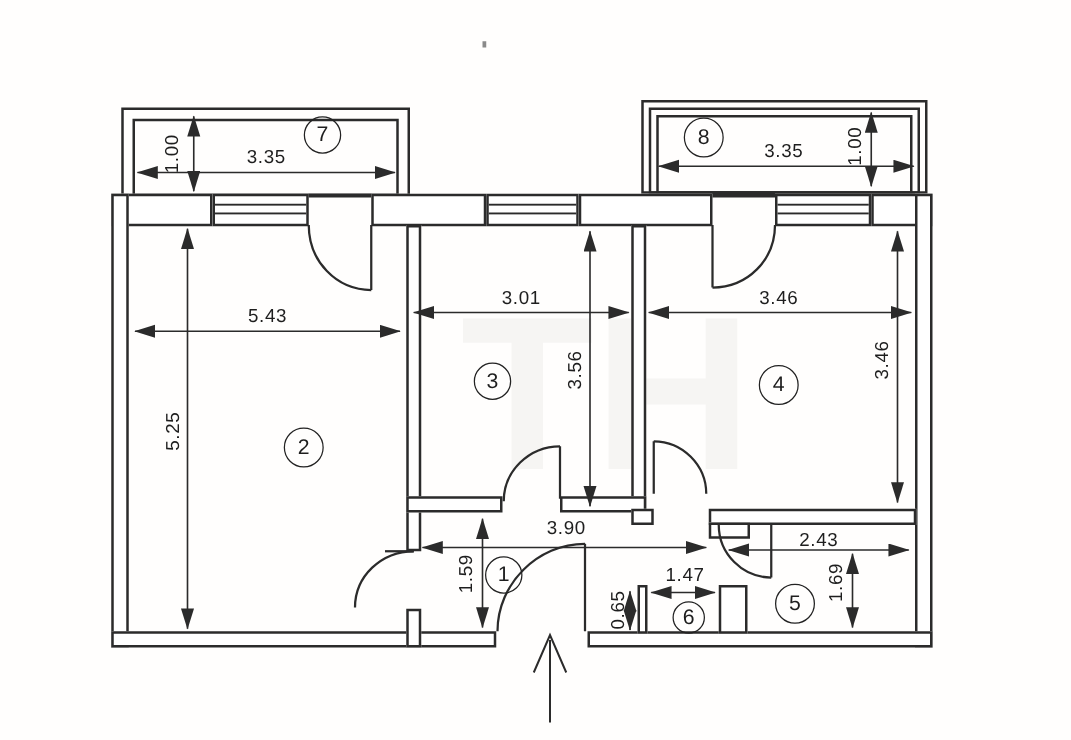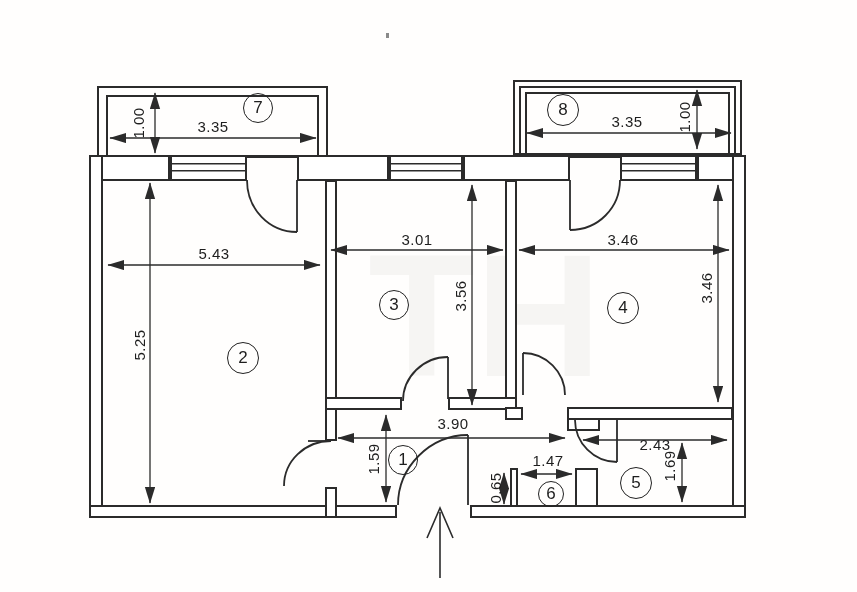--- a/index.html
+++ b/index.html
@@ -125,21 +125,21 @@
   </svg>
 
   <div class="dim lbl" style="left:214px;top:253px">5.43</div>
   <div class="dim v lbl" style="left:139px;top:345px">5.25</div>
   <div class="dim lbl" style="left:417px;top:239px">3.01</div>
   <div class="dim v lbl" style="left:460px;top:296px">3.56</div>
   <div class="dim lbl" style="left:623px;top:239px">3.46</div>
   <div class="dim v lbl" style="left:706px;top:288px">3.46</div>
   <div class="dim lbl" style="left:453px;top:423px">3.90</div>
   <div class="dim v lbl" style="left:373px;top:459px">1.59</div>
-  <div class="dim lbl" style="left:655px;top:444px">2.43</div>
+  <div class="dim lbl" style="left:655px;top:432px">2.43</div>
   <div class="dim v lbl" style="left:669px;top:466px">1.69</div>
   <div class="dim lbl" style="left:548px;top:460px">1.47</div>
   <div class="dim v lbl" style="left:495px;top:488px">0.65</div>
   <div class="dim lbl" style="left:213px;top:126px">3.35</div>
   <div class="dim v lbl" style="left:138px;top:123px">1.00</div>
   <div class="dim lbl" style="left:627px;top:121px">3.35</div>
   <div class="dim v lbl" style="left:684px;top:117px">1.00</div>
 
   <div class="roomnum lbl" style="left:403px;top:460px;width:28px;height:28px">1</div>
   <div class="roomnum lbl" style="left:243px;top:358px;width:30px;height:30px">2</div>

